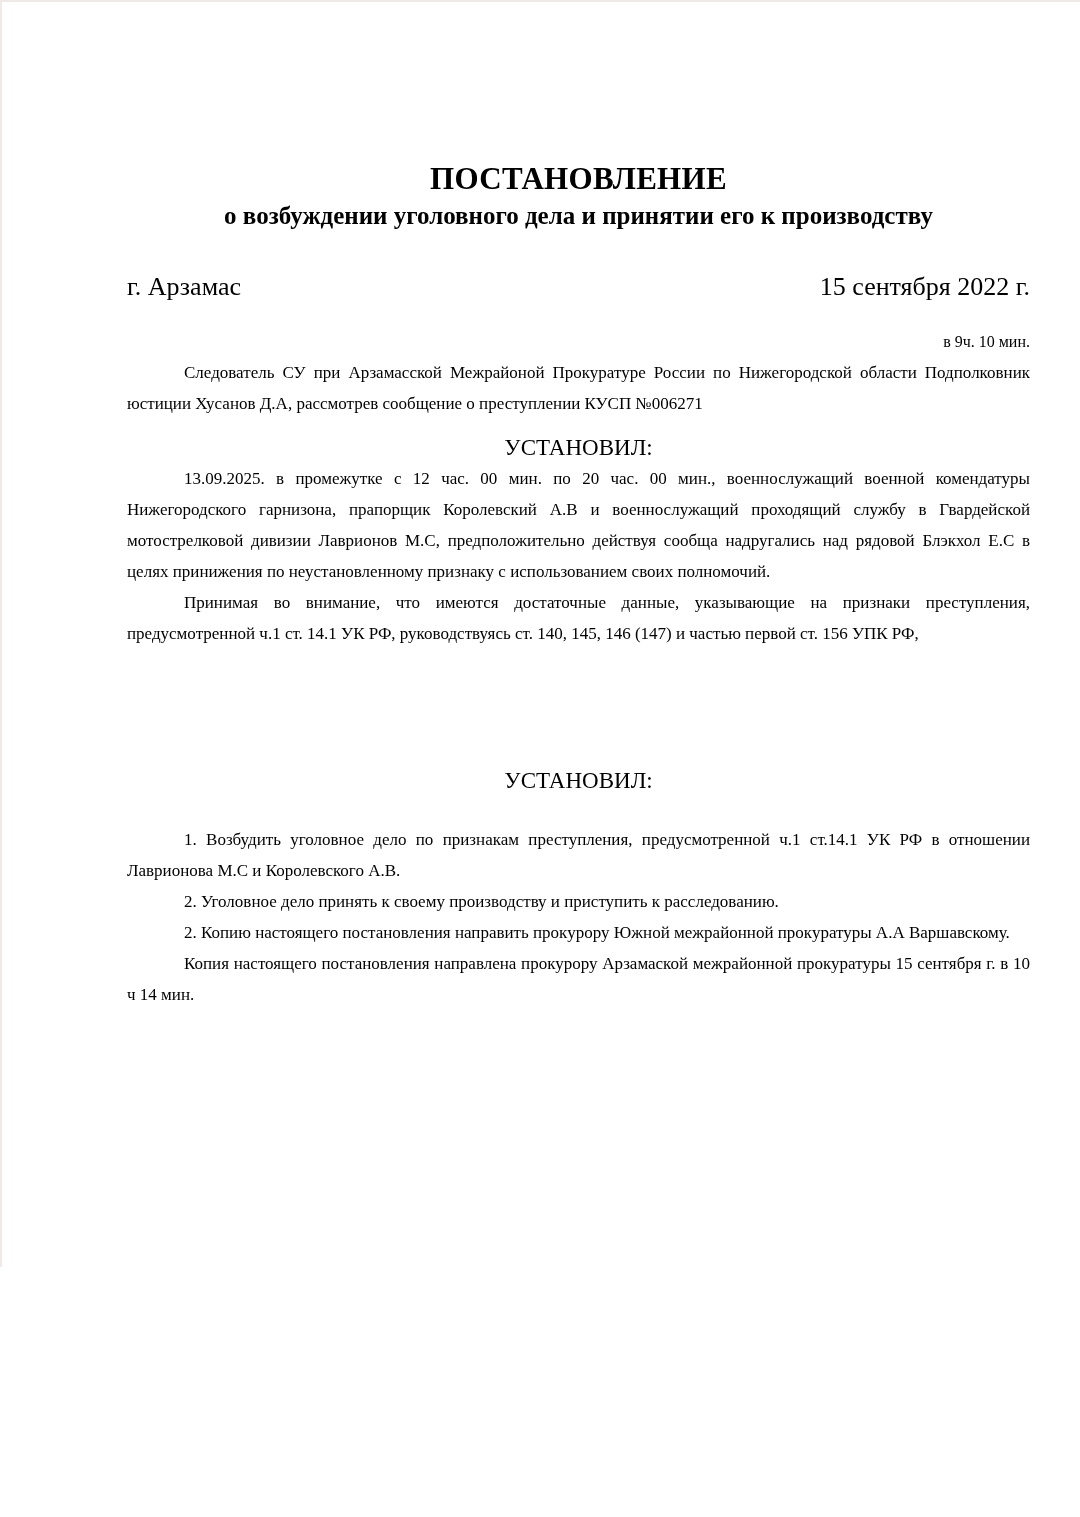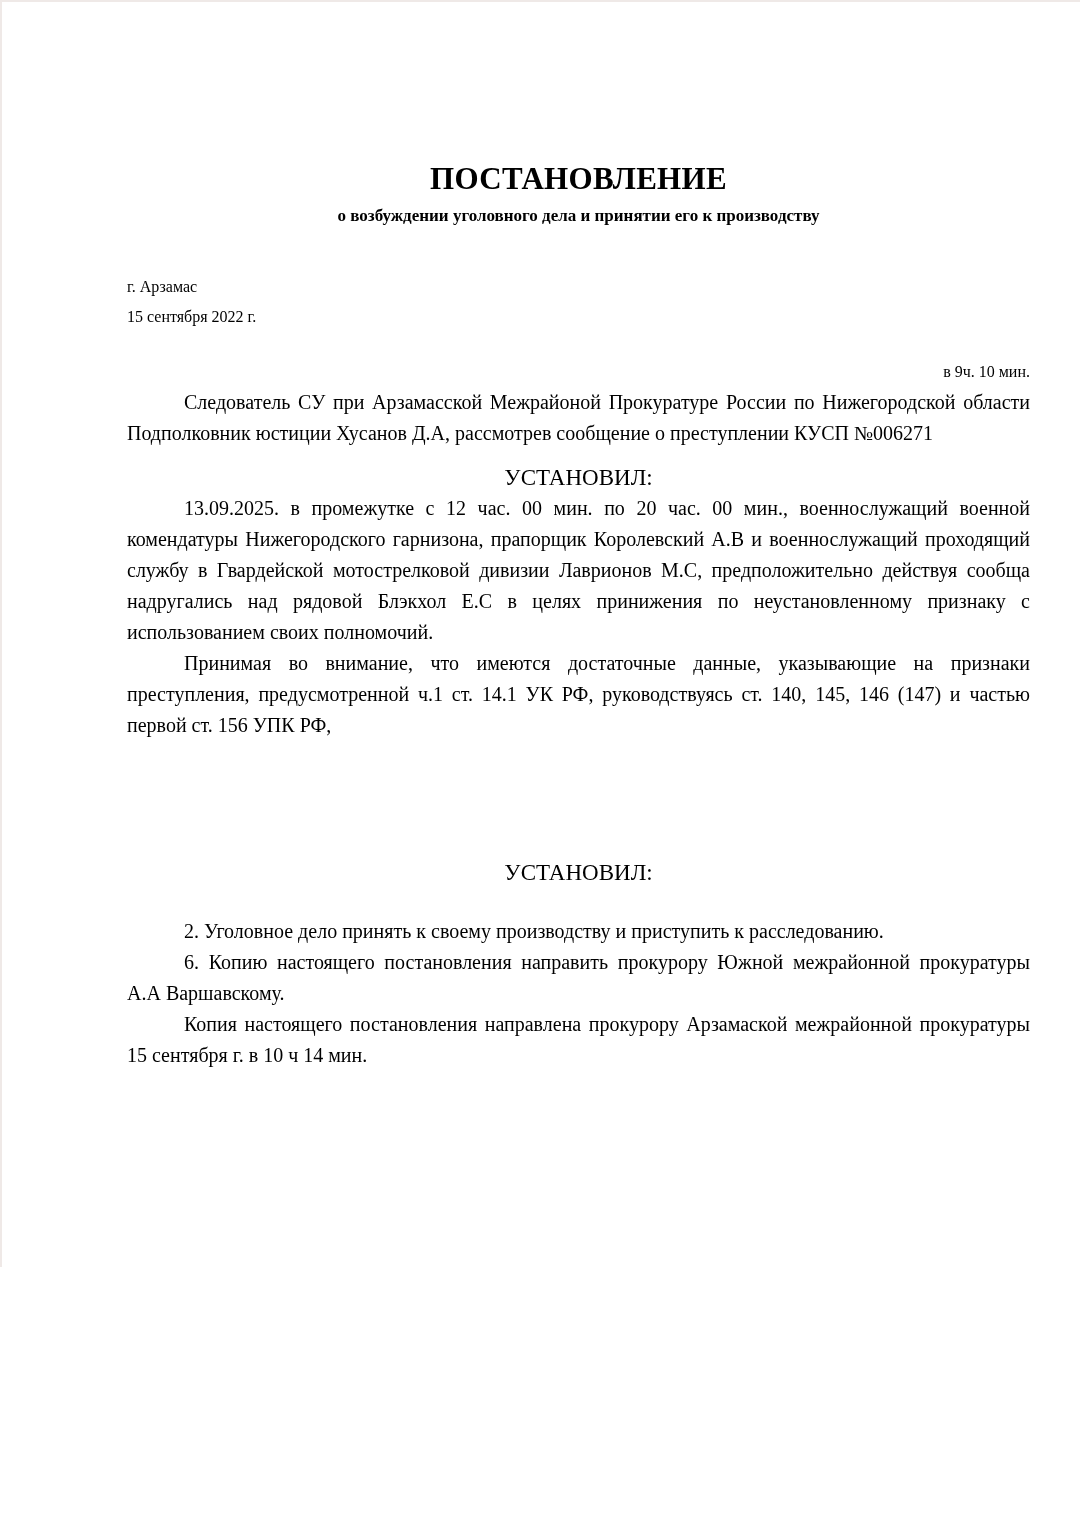--- a/index.html
+++ b/index.html
@@ -28,42 +28,41 @@
     margin: 158px 0 0 0;
     text-align: center;
     font-size: 31px;
     font-weight: bold;
     line-height: 37px;
     letter-spacing: 0.3px;
   }
   .doc-subtitle {
     margin: 2px 0 0 0;
     text-align: center;
-    font-size: 17px;
+    font-size: 25px;
     font-weight: bold;
     line-height: 33px;
   }
   .meta-row {
     margin-top: 40px;
     display: flex;
     justify-content: space-between;
     align-items: baseline;
-    font-size: 16px;
+    font-size: 26px;
     line-height: 30px;
-    flex-direction: column;
   }
   .time-row {
     margin-top: 25px;
     text-align: right;
     font-size: 16px;
     line-height: 30px;
   }
   p.body-par {
     margin: 0;
-    font-size: 20px;
+    font-size: 17px;
     line-height: 31px;
     text-align: justify;
     text-indent: 57px;
   }
   .intro { margin-top: 23px; }
   .section-heading {
     margin: 0;
     text-align: center;
     font-size: 23px;
     font-weight: normal;
@@ -97,20 +96,21 @@
 
   <h2 class="section-heading heading-established">УСТАНОВИЛ:</h2>
 
   <p class="body-par par-established-1">13.09.2025. в промежутке с 12 час. 00 мин. по 20 час. 00 мин., военнослужащий военной комендатуры Нижегородского гарнизона, прапорщик Королевский А.В и военнослужащий проходящий службу в Гвардейской мотострелковой дивизии Лаврионов М.С,  предположительно действуя сообща надругались над рядовой Блэкхол Е.С в целях принижения по неустановленному признаку с использованием своих полномочий.</p>
 
   <p class="body-par par-established-2">Принимая во внимание, что имеются достаточные данные, указывающие на признаки преступления, предусмотренной ч.1 ст. 14.1  УК РФ, руководствуясь ст. 140, 145, 146 (147) и частью первой ст. 156 УПК РФ,</p>
 
   <h2 class="section-heading heading-resolved">УСТАНОВИЛ:</h2>
 
   <div class="resolved-items">
+    <p class="body-par">1. Возбудить уголовное дело по признакам преступления, предусмотренной ч.1 ст.14.1  УК РФ в отношении  Лаврионова М.С и Королевского А.В.</p>
     <p class="body-par">2. Уголовное дело принять к своему производству и приступить к расследованию.</p>
-    <p class="body-par">6. Копию настоящего постановления направить прокурору Южной межрайонной прокуратуры А.А Варшавскому.</p>
+    <p class="body-par">2. Копию настоящего постановления направить прокурору Южной межрайонной прокуратуры А.А Варшавскому.</p>
   </div>
 
   <p class="body-par footer-copy">Копия настоящего постановления направлена прокурору Арзамаской межрайонной прокуратуры 15 сентября г. в 10 ч 14 мин.</p>
 
 
 </div>
 
 </body></html>

